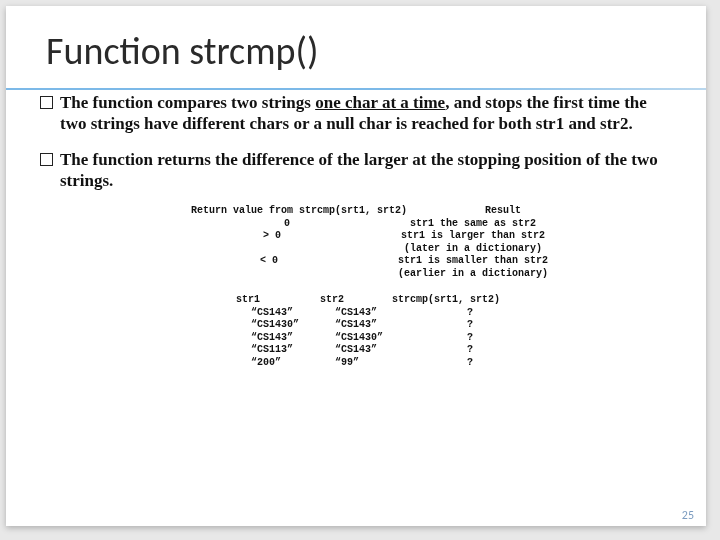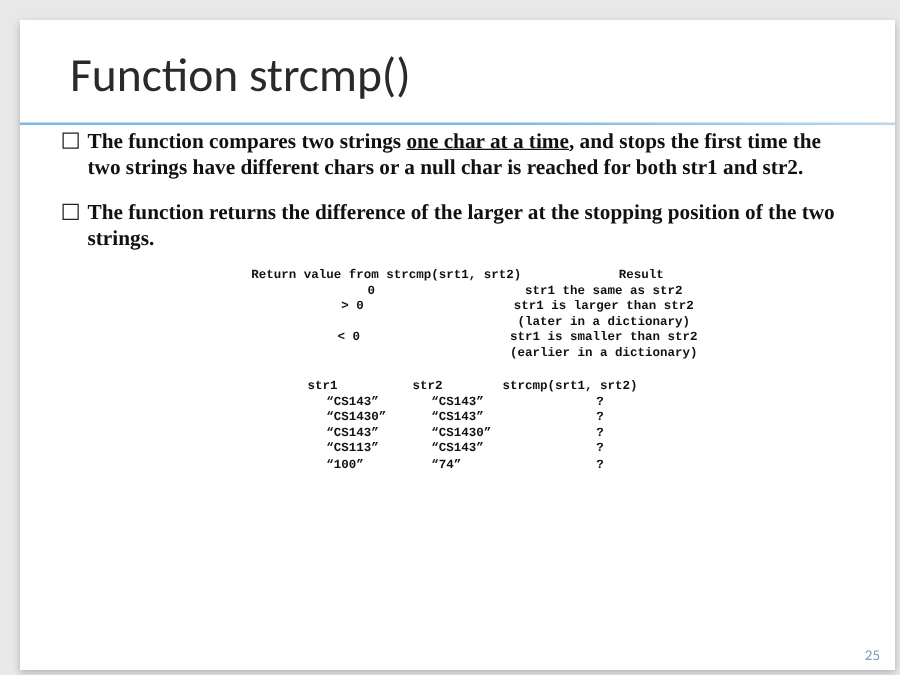--- a/index.html
+++ b/index.html
@@ -8,21 +8,21 @@
     width: 720px;
     height: 540px;
     background: #e8e8e8;
     font-family: Georgia, "Times New Roman", serif;
     overflow: hidden;
   }
   .slide {
     position: relative;
     width: 700px;
     height: 520px;
-    margin: 16px;
+    margin: 6px;
     background: #fff;
     box-shadow: 0 2px 6px rgba(0,0,0,0.25);
     box-sizing: border-box;
     padding: 22px 34px 10px 34px;
   }
   .title {
     font-size: 38px;
     font-family: Calibri, "Segoe UI", Arial, sans-serif;
     color: #2a2a2a;
     margin: 0 0 18px 6px;
@@ -106,18 +106,18 @@
                 &gt; 0                    str1 is larger than str2
                                        (later in a dictionary)
                 &lt; 0                    str1 is smaller than str2
                                        (earlier in a dictionary)</div>
 
     <div class="mono-block" style="margin-top:14px">    str1          str2        strcmp(srt1, srt2)
   “CS143”       “CS143”               ?
   “CS1430”      “CS143”               ?
   “CS143”       “CS1430”              ?
   “CS113”       “CS143”               ?
-  “100”         “74”                  ?</div>
+  “200”         “99”                  ?</div>
 
   </div>
 
   <div class="page-num">25</div>
 </div>
 
 </body></html>

